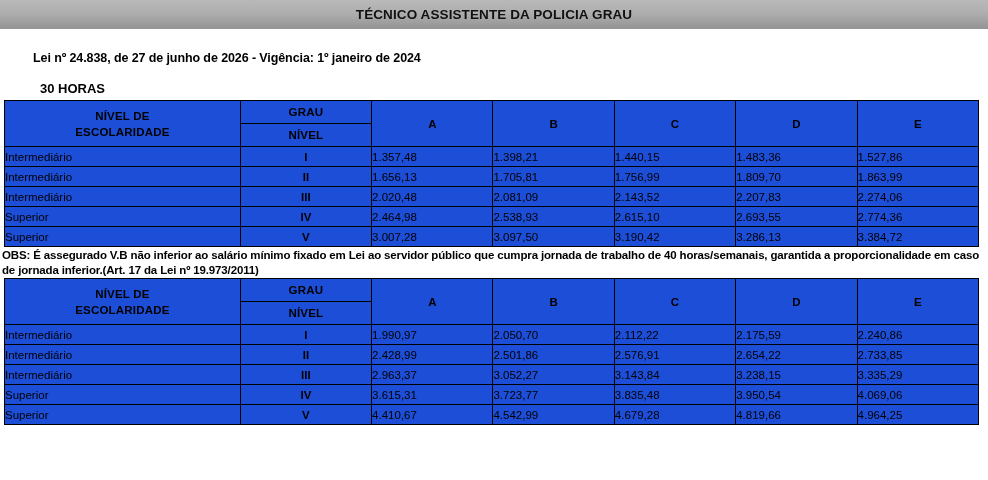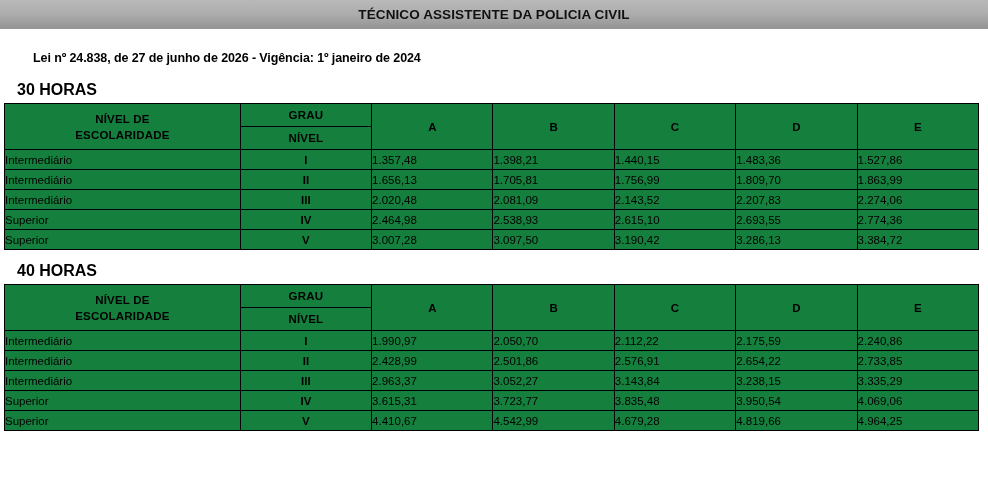--- a/index.html
+++ b/index.html
@@ -38,36 +38,36 @@
     padding: 0;
   }
   .law-line {
     margin: 22px 0 0 33px;
     font-size: 12.5px;
     font-weight: bold;
     color: #000;
     letter-spacing: -0.1px;
   }
   .hours-label {
-    margin: 16px 0 4px 17px;
-    font-size: 16px;
+    margin: 16px 0 4px 40px;
+    font-size: 13px;
     font-weight: bold;
     color: #000;
   }
   .hours-label.second {
     margin-top: 12px;
   }
 
   
   table.sal {
     border-collapse: collapse;
     margin-left: 4px;
     width: 975px;
     table-layout: fixed;
-    background: #15803d;
+    background: #1d4ed8;
   }
   table.sal td, table.sal th {
     border: 1px solid #000;
     padding: 0;
     font-size: 11.5px;
     color: #000;
     vertical-align: middle;
   }
   .col-esc   { width: 235px; }
   .col-grau  { width: 131px; }
@@ -120,21 +120,21 @@
     font-weight: bold;
     line-height: 15px;
     color: #000;
     letter-spacing: -0.15px;
   }
 </style>
 </head>
 <body>
 
 <div class="banner">
-  <div class="banner-title">TÉCNICO ASSISTENTE DA POLICIA CIVIL</div>
+  <div class="banner-title">TÉCNICO ASSISTENTE DA POLICIA GRAU</div>
 </div>
 
 <div class="content">
 
   <div class="law-line">Lei nº 24.838, de 27 de junho de 2026 - Vigência: 1º janeiro de 2024</div>
 
   <div class="hours-label">30 HORAS</div>
 
   <table class="sal">
     <colgroup>
@@ -205,22 +205,22 @@
         <td class="grau-cell">V</td>
         <td class="val-cell">3.007,28</td>
         <td class="val-cell">3.097,50</td>
         <td class="val-cell">3.190,42</td>
         <td class="val-cell">3.286,13</td>
         <td class="val-cell">3.384,72</td>
       </tr>
     </tbody>
   </table>
 
-
-  <div class="hours-label second">40 HORAS</div>
+  <div class="obs">OBS: É assegurado V.B não inferior ao salário mínimo fixado em Lei ao servidor público que cumpra jornada de trabalho de 40 horas/semanais, garantida a proporcionalidade em caso de jornada inferior.(Art. 17 da Lei nº 19.973/2011)</div>
+
 
   <table class="sal">
     <colgroup>
       <col class="col-esc">
         <col class="col-grau">
       <col class="col-letter">
         <col class="col-letter">
         <col class="col-letter">
         <col class="col-letter">
         <col class="col-letter">

